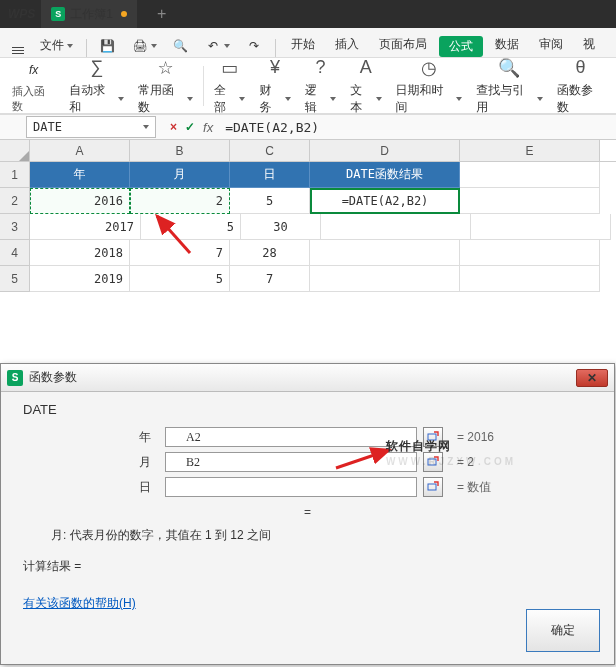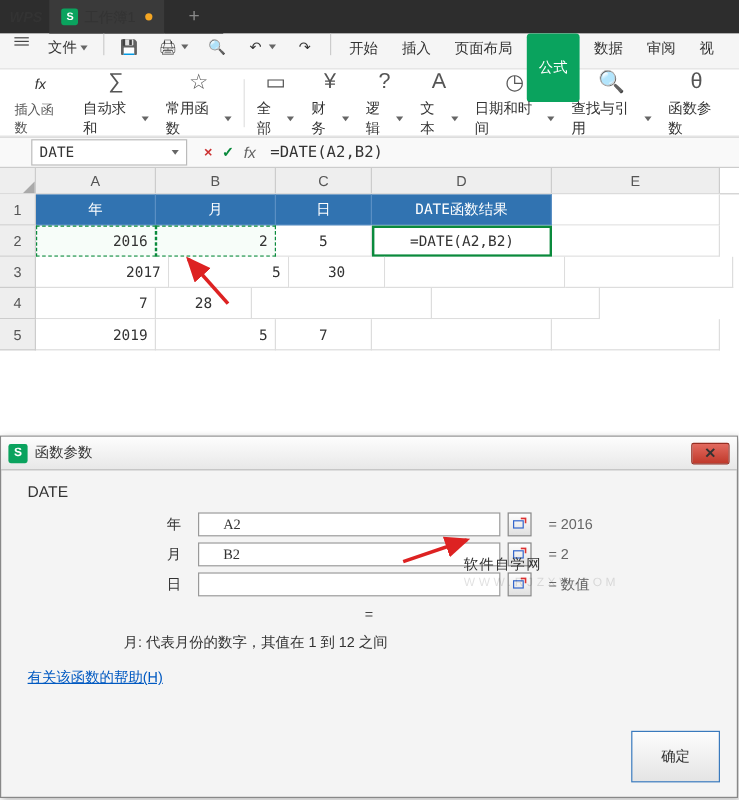--- a/index.html
+++ b/index.html
@@ -4,29 +4,29 @@
 <style>
 *{box-sizing:border-box;margin:0;padding:0;font-family:"Microsoft YaHei",SimSun,Arial,sans-serif;font-size:12px;color:#333}
 body{width:616px;height:667px;background:#fff;position:relative;overflow:hidden}
 .titlebar{height:28px;background:#2d2d2d;display:flex;align-items:center;padding-left:8px}
 .titlebar .logo{color:#fff;font-weight:bold;font-size:12px;font-style:italic;margin-right:6px}
 .tab{display:flex;align-items:center;background:#2d2d2d;height:100%;padding:0 10px;color:#ccc}
 .tab.active{background:#3a3a3a}
 .tab .s-icon{width:14px;height:14px;background:#0aa35e;border-radius:2px;margin-right:5px;display:inline-flex;align-items:center;justify-content:center;color:#fff;font-size:9px;font-weight:bold}
 .tab .dot{width:6px;height:6px;border-radius:50%;background:#f5a623;margin-left:8px}
 .tab .plus{color:#888;font-size:16px;padding:0 10px}
-.menubar{height:30px;background:#f5f5f5;border-bottom:1px solid #ddd;display:flex;align-items:flex-start;padding:0 6px;gap:4px}
+.menubar{height:30px;background:#f5f5f5;border-bottom:1px solid #ddd;display:flex;align-items:flex-end;padding:0 6px;gap:4px}
 .menubar .mbtn{display:flex;align-items:center;padding:3px 6px;gap:3px;cursor:pointer}
 .menubar .sep{width:1px;height:18px;background:#ccc;margin:0 3px}
 .caret{width:0;height:0;border-left:3px solid transparent;border-right:3px solid transparent;border-top:4px solid #666;display:inline-block}
 .hamb{display:inline-flex;flex-direction:column;gap:2px}
 .hamb span{width:12px;height:1px;background:#444}
 .ico{width:16px;height:16px;display:inline-flex;align-items:center;justify-content:center}
 .menubar .menutab{padding:4px 8px;color:#333}
-.menubar .menutab.green{background:#0aa35e;color:#fff;border-radius:3px;padding:20px 10px}
+.menubar .menutab.green{background:#0aa35e;color:#fff;border-radius:3px;padding:2px 10px}
 .ribbon{height:56px;background:#fff;border-bottom:1px solid #ddd;display:flex;align-items:center;padding:2px 6px;gap:2px}
 .rgroup{display:flex;flex-direction:column;align-items:center;justify-content:center;padding:2px 6px;gap:2px;cursor:pointer}
 .rgroup .ri{height:24px;display:flex;align-items:center;justify-content:center;font-size:18px;color:#555}
 .rgroup .rl{font-size:11px;color:#555;display:flex;align-items:center;gap:2px}
 .rsep{width:1px;height:40px;background:#e0e0e0;margin:0 2px}
 .namebox-row{height:26px;border-top:1px solid #ddd;border-bottom:1px solid #ccc;display:flex;align-items:center;background:#f9f9f9}
 .namebox{width:130px;height:22px;margin:0 8px 0 26px;border:1px solid #bbb;background:#fff;display:flex;align-items:center;padding:0 6px;justify-content:space-between}
 .nb-ctrl{display:flex;align-items:center;gap:8px;padding:0 6px}
 .fx{font-style:italic;color:#666;font-size:13px}
 .fbar-input{flex:1;height:22px;border:none;background:transparent;padding:0 6px;font-family:Consolas,monospace;font-size:13px;outline:none}
@@ -50,27 +50,27 @@
 .dlg-body{padding:10px 18px}
 .dlg-fn{font-size:13px;margin-bottom:10px;margin-left:4px}
 .prow{display:flex;align-items:center;margin:5px 0;gap:6px}
 .prow .plbl{width:140px;text-align:right;padding-right:8px}
 .prow input{width:252px;height:20px;border:1px solid #999;padding:0 20px;font-family:Liberation Serif, serif}
 .refbtn{width:20px;height:20px;border:1px solid #888;background:linear-gradient(#fff,#e0e0e0);display:flex;align-items:center;justify-content:center;cursor:pointer}
 .refbtn svg{width:12px;height:12px}
 .prow .pres{margin-left:8px;color:#666}
 .eqrow{text-align:center;margin:8px 0;color:#444}
 .desc{margin:14px 4px 6px;font-size:12px}
-.desc2{margin:6px 4px 6px 84px;font-size:12px}
+.desc2{margin:6px 4px 6px 32px;font-size:12px}
 .resrow{margin:14px 4px;font-size:12px}
 .helplink{color:#0059c1;text-decoration:underline;cursor:pointer;margin:6px 4px;display:inline-block}
 .dlg-btns{position:absolute;right:14px;bottom:12px;display:flex;gap:10px}
 .dlg-btns button{width:74px;height:43px;border:1px solid #777;background:linear-gradient(#fdfdfd,#e4e4e4);cursor:pointer}
 .dlg-btns button.primary{border:1px solid #3a7abd}
-.watermark{position:absolute;right:100px;top:454px;font-size:22px;color:rgba(0,0,0,.15);font-weight:normal;pointer-events:none;letter-spacing:1px}
+.watermark{position:absolute;right:100px;top:430px;font-size:22px;color:rgba(0,0,0,.15);font-weight:bold;pointer-events:none;letter-spacing:1px}
 .watermark small{display:block;font-size:10px;letter-spacing:3px;color:rgba(0,0,0,.12)}
 </style>
 </head>
 <body>
 
 <div class="titlebar">
   <span class="logo"><span>WPS</span></span>
   <div class="tab active">
     <span class="s-icon">S</span>
     <span>工作簿1</span>
@@ -238,20 +238,21 @@
   <div class="row">
     <div class="rh">3</div>
     <div class="cell num" style="width:111px">2017</div>
     <div class="cell num" style="width:100px">5</div>
     <div class="cell num" style="width:80px;justify-content:center">30</div>
     <div class="cell" style="width:150px"></div>
     <div class="cell" style="width:140px"></div>
   </div>
   <div class="row">
     <div class="rh">4</div>
+    <div class="cell num" style="width:100px">2018</div>
     <div class="cell num" style="width:100px">7</div>
     <div class="cell num" style="width:80px;justify-content:center">28</div>
     <div class="cell" style="width:150px"></div>
     <div class="cell" style="width:140px"></div>
   </div>
   <div class="row">
     <div class="rh">5</div>
     <div class="cell num" style="width:100px">2019</div>
     <div class="cell num" style="width:100px">5</div>
     <div class="cell num" style="width:80px;justify-content:center">7</div>
@@ -311,20 +312,21 @@
           <svg viewBox="0 0 12 12">
             <rect x="1" y="3" width="8" height="6" fill="none" stroke="#36c" stroke-width="1"></rect>
             <path d="M7 1 L11 1 L11 5" fill="none" stroke="#d33" stroke-width="1.4"></path>
           </svg>
         </div>
       <div class="pres">= 数值</div>
     </div>
 
     <div class="eqrow">=</div>
     <div class="desc2">月:   代表月份的数字，其值在 1 到 12 之间</div>
+    <div class="resrow">计算结果 =</div>
     <a class="helplink">有关该函数的帮助(H)</a>
 
     
     <svg class="red-arrow" style="left:330px;top:80px" width="70" height="30">
       <defs>
           <marker id="ah2" markerWidth="8" markerHeight="8" refX="6" refY="3" orient="auto">
             <path d="M0,0 L7,3 L0,6 Z" fill="#d22"></path>
           </marker>
         </defs>
       <line x1="5" y1="24" x2="58" y2="6" stroke="#d22" stroke-width="3" marker-end="url(#ah2)"></line>

